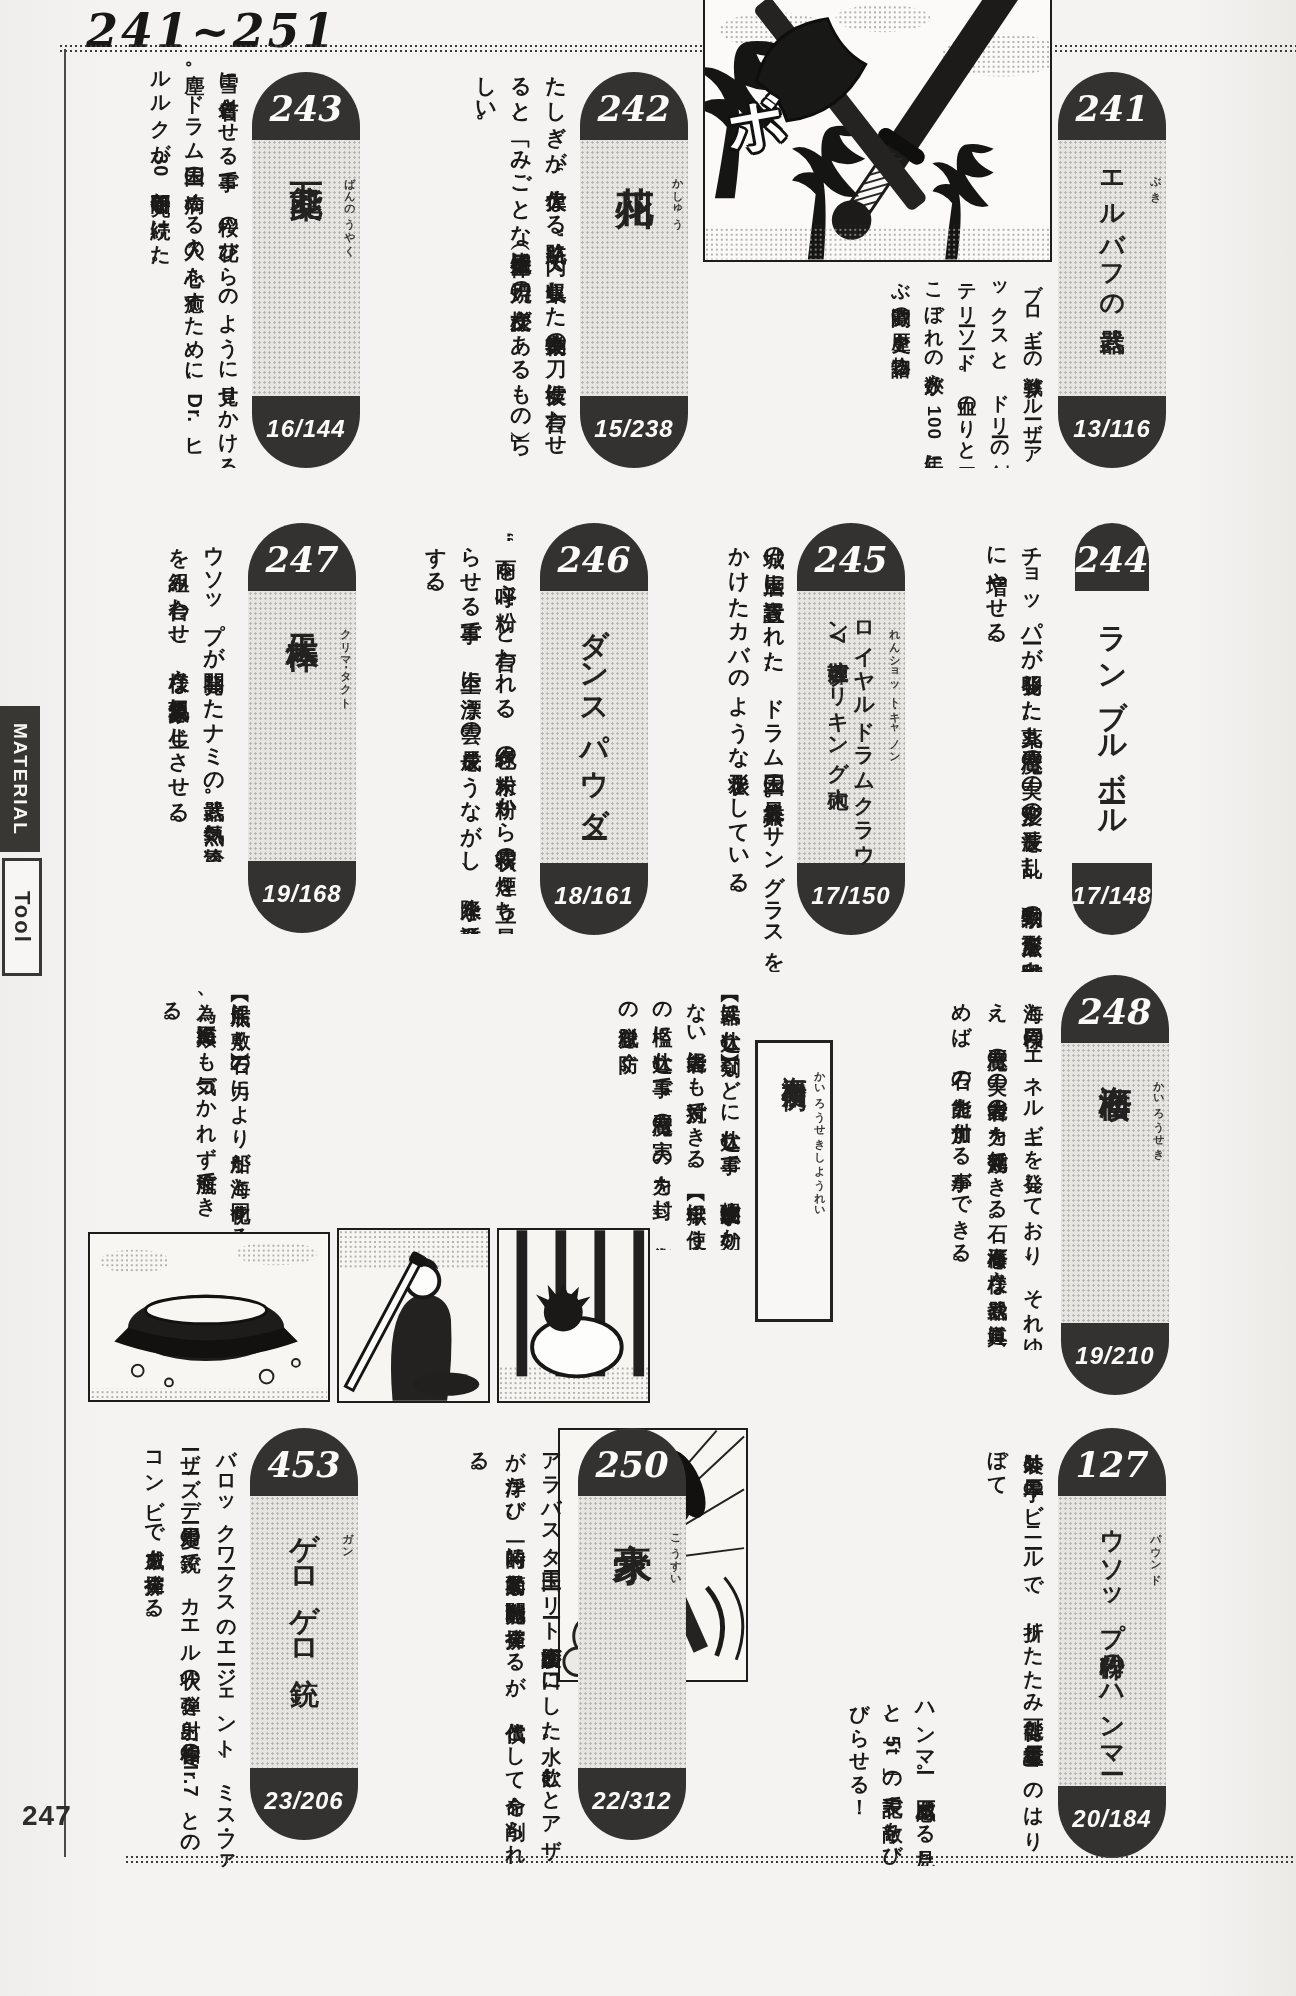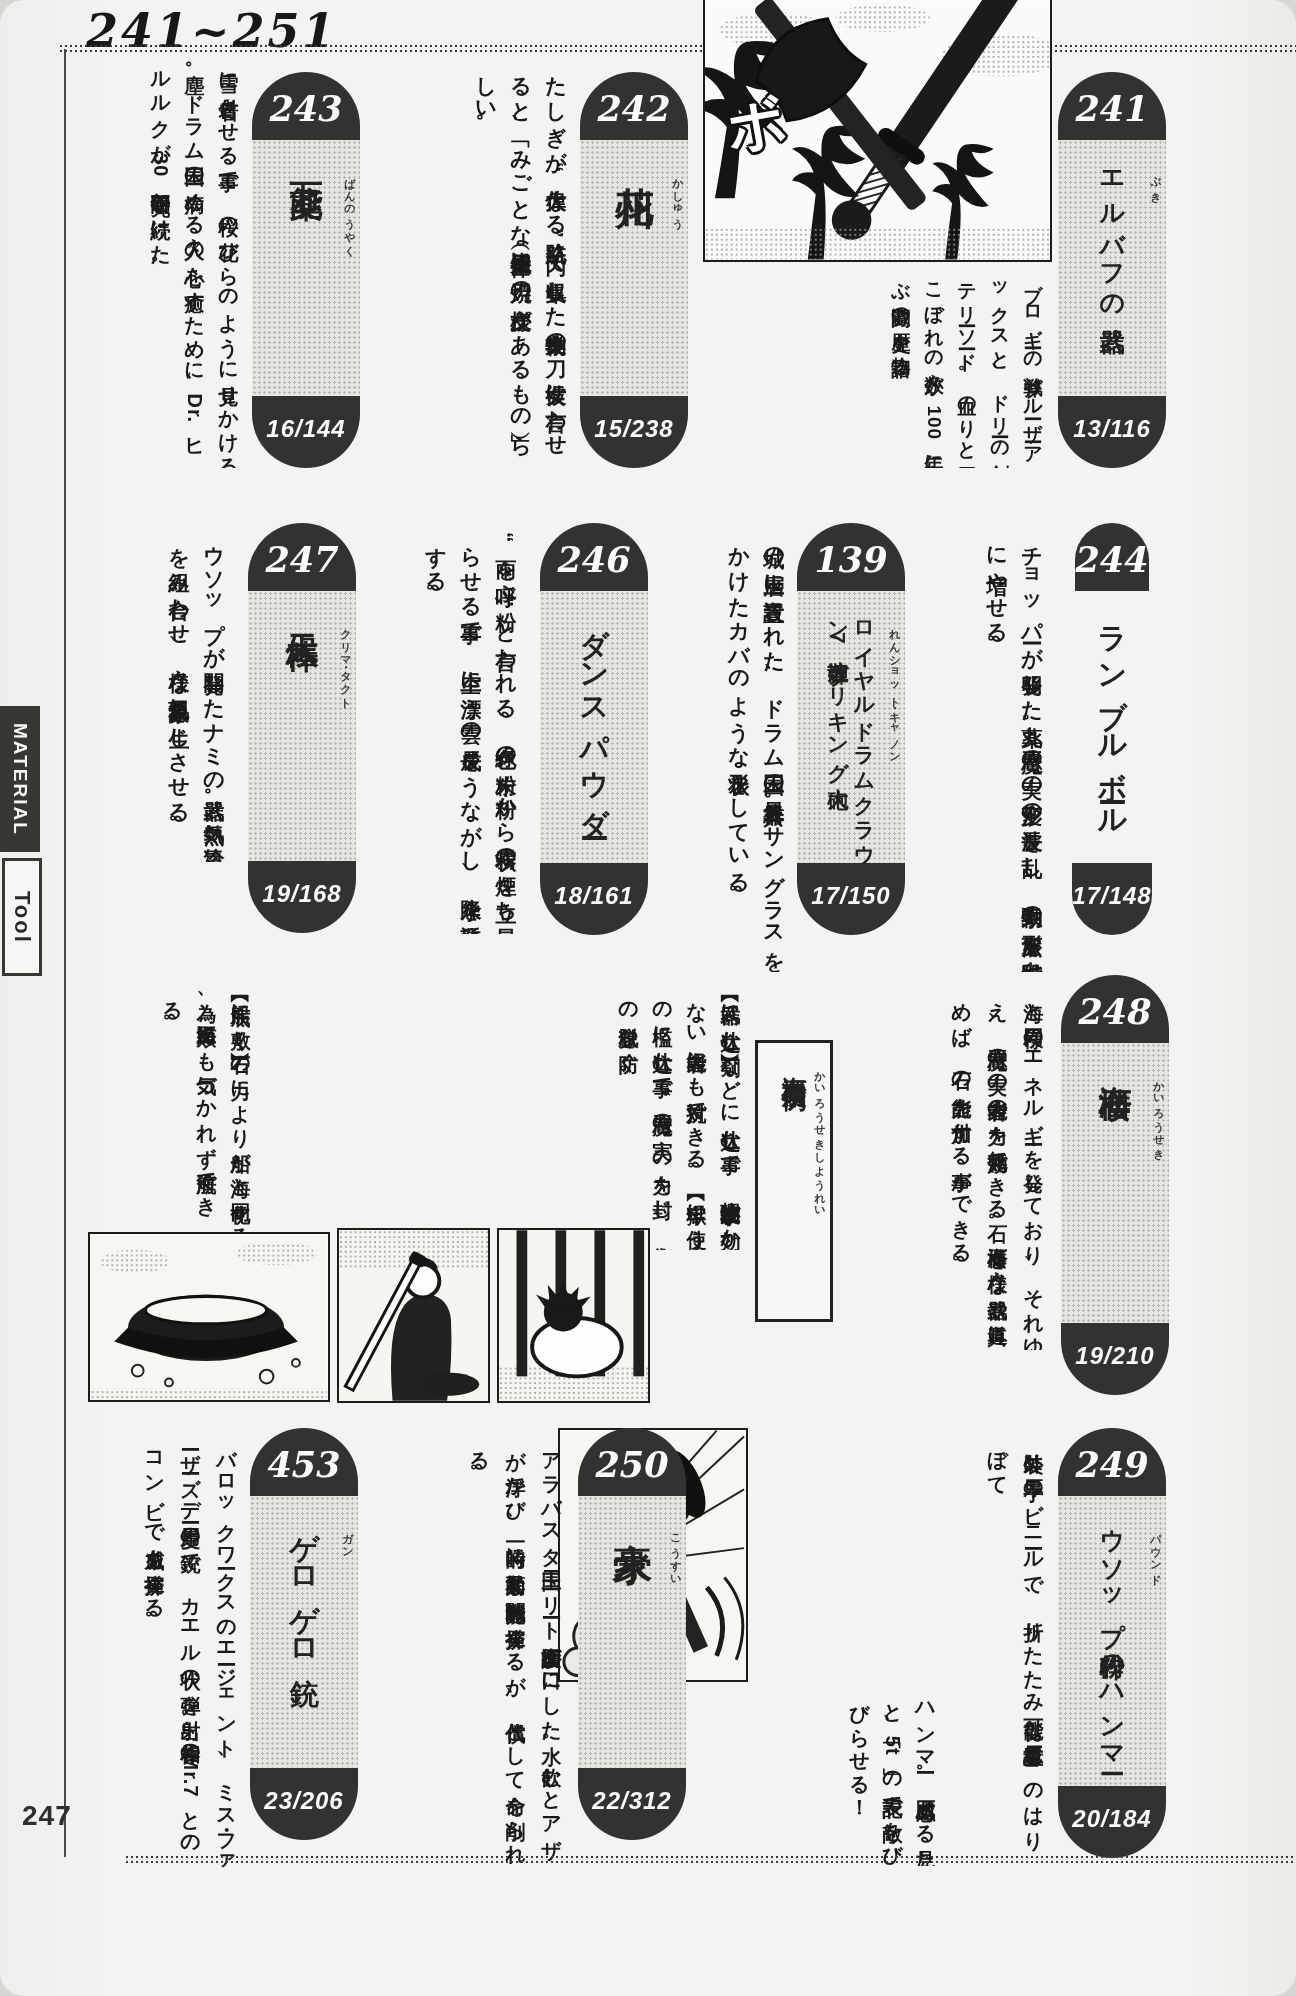--- a/index.html
+++ b/index.html
@@ -1,19 +1,19 @@
 <!DOCTYPE html>
 <html><head>
 <meta charset="utf-8">
 <style>
   html,body{margin:0;padding:0;background:#d8d6d2;}
   #canvas{
     position:relative;width:1296px;height:1996px;margin:0 auto;
     background:linear-gradient(90deg,#efeeec 0%,#f4f3f1 8%,#f4f3f1 92%,#eceae7 100%);
-    font-family:"Liberation Sans",sans-serif;overflow:hidden;border-radius:24px;
+    font-family:"Liberation Sans",sans-serif;overflow:hidden;
   }
   .abs{position:absolute;}
   
   .dotrule{height:7px;
     background:
       repeating-linear-gradient(90deg,#3c3b39 0 2px,transparent 2px 5px) top left/100% 2px no-repeat,
       repeating-linear-gradient(90deg,#3c3b39 0 2px,transparent 2px 5px) bottom left/100% 2px no-repeat;}
   .vline{border-left:2px solid #4a4947;}
   
   .hdr-range{font-family:"DejaVu Serif",serif;font-style:italic;font-weight:900;
@@ -161,21 +161,21 @@
       <span class="pill-title">ランブルボール</span>
     </div>
     <div class="cap cap-bot">
       <span>17/148</span>
       </div>
   </div>
   <div class="vtext" style="left:882px;top:532px;width:168px;height:440px;">チョッパーが発明した丸薬。悪魔の実の変形の波長を乱し、動物系の変形点を七段階に増やせる。</div>
 
   <div class="pill" style="left:797px;top:523px;height:412px;">
     <div class="cap cap-top">
-      <span>139</span>
+      <span>245</span>
       </div>
     <div class="pill-mid">
       <span class="pill-reading">れんショット・キャノン</span>
       <span class="pill-title t-small">ロイヤルドラムクラウン7連散弾ブリキング大砲</span>
     </div>
     <div class="cap cap-bot">
       <span>17/150</span>
       </div>
   </div>
   <div class="vtext" style="left:642px;top:532px;width:150px;height:440px;">城の上層に設置された、ドラム王国の最終兵器。サングラスをかけたカバのような形状をしている。</div>
@@ -276,21 +276,21 @@
       <circle cx="48" cy="140" r="6" fill="none" stroke="#23221f" stroke-width="2"></circle>
       <circle cx="80" cy="152" r="4" fill="none" stroke="#23221f" stroke-width="2"></circle>
       <circle cx="180" cy="146" r="7" fill="none" stroke="#23221f" stroke-width="2"></circle>
       <circle cx="210" cy="132" r="4" fill="none" stroke="#23221f" stroke-width="2"></circle>
       <rect x="0" y="158" width="242" height="12" fill="url(#ht)"></rect>
     </svg>
   </div>
 
   <div class="pill" style="left:1058px;top:1428px;height:430px;">
     <div class="cap cap-top">
-      <span>249</span>
+      <span>127</span>
       </div>
     <div class="pill-mid">
       <span class="pill-reading">パウンド</span>
       <span class="pill-title t-mid">ウソップ粉砕のハンマー</span>
     </div>
     <div class="cap cap-bot">
       <span>20/184</span>
       </div>
   </div>
   <div class="vtext" style="left:946px;top:1438px;width:106px;height:424px;font-size:20px;line-height:36px;">外装は厚手のビニールで、折りたたみ可能な総重量2kgのはりぼて</div>

